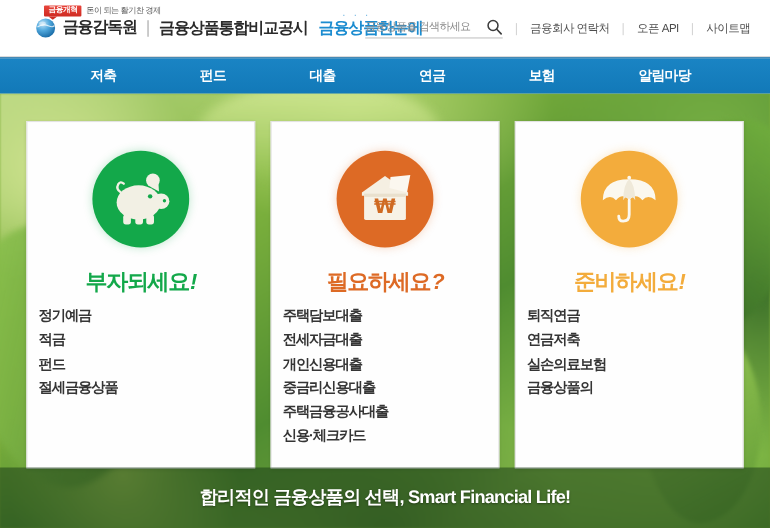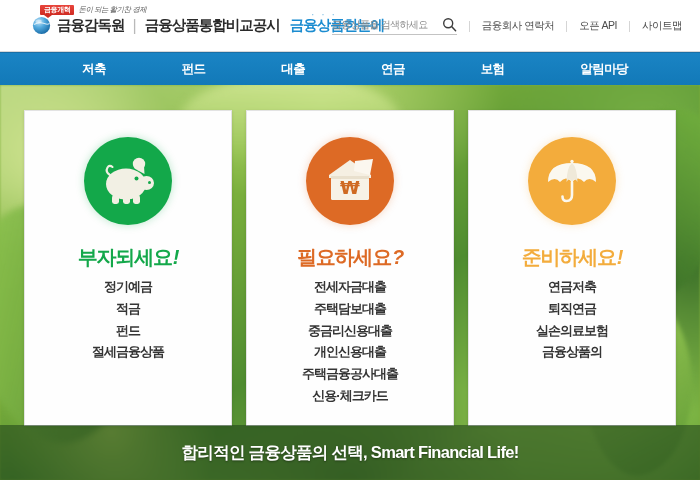--- a/index.html
+++ b/index.html
@@ -65,21 +65,20 @@
     border-left: 4px solid transparent;
     border-right: 4px solid transparent;
     border-top: 3px solid #cf2b22;
   }
 
   .slogan-text {
     font-size: 7.5px;
     color: #5a5a5a;
     letter-spacing: -0.5px;
     line-height: 1;
-    font-style: italic;
   }
 
   .logo-row {
     display: flex;
     align-items: center;
     gap: 6px;
   }
 
   .globe-icon {
     width: 19px;
@@ -308,21 +307,20 @@
   .card-title .bang {
     font-style: italic;
     padding-left: 1px;
   }
   .card-title.green  { color: #13a84a; }
   .card-title.orange { color: #dd6a25; }
   .card-title.amber  { color: #f3ac3c; }
 
   .card-list {
     list-style: none;
-    text-align: center;
     width: 100%;
   }
   .card-list li {
     font-size: 13px;
     font-weight: bold;
     color: #353535;
     letter-spacing: -1px;
     line-height: 1.68;
     cursor: pointer;
   }
@@ -458,44 +456,44 @@
             <path d="M34 6 L52 4 L49 20 L33 16 Z" fill="#fbf7ef"></path>
             <rect x="10" y="21" width="38" height="24" rx="1.5" fill="#f7f2e6"></rect>
             <rect x="10" y="21" width="38" height="3" fill="#e9e0cd"></rect>
             <text x="29" y="39" font-size="18" font-weight="bold" text-anchor="middle" fill="#cf6a22" font-family="DejaVu Sans, sans-serif">₩</text>
           </svg>
         </div>
         <div class="card-title orange">
           <span>필요하세요</span><span class="bang">?</span>
         </div>
         <ul class="card-list">
+          <li>주택담보대출</li>
           <li>전세자금대출</li>
-          <li>주택담보대출</li>
+          <li>개인신용대출</li>
           <li>중금리신용대출</li>
-          <li>개인신용대출</li>
           <li>주택금융공사대출</li>
           <li>신용·체크카드</li>
         </ul>
       </div>
 
       <div class="card">
         <div class="icon-circle amber">
           <svg width="58" height="52" viewBox="0 0 58 52">
             <path d="M5 27 Q5 8 29 8 Q53 8 53 27 Q46 21 41 27 Q35 20 29 27 Q23 20 17 27 Q12 21 5 27 Z" fill="#fbf8ef"></path>
             <path d="M29 8 Q34 12 34.5 27 Q31.5 21.5 29 27 Q26.5 21.5 23.5 27 Q24 12 29 8 Z" fill="#efe9d9"></path>
             <path d="M29 27 L29 40 Q29 46 23.5 46 Q19.5 46 19.5 41.5" stroke="#fbf8ef" stroke-width="2.6" fill="none" stroke-linecap="round"></path>
             <circle cx="29" cy="6.5" r="1.7" fill="#fbf8ef"></circle>
           </svg>
         </div>
         <div class="card-title amber">
           <span>준비하세요</span><span class="bang">!</span>
         </div>
         <ul class="card-list">
+          <li>퇴직연금</li>
           <li>연금저축</li>
-          <li>퇴직연금</li>
           <li>실손의료보험</li>
           <li>금융상품의</li>
         </ul>
       </div>
 
     </div>
 
     <div class="banner">
       <span class="banner-text">합리적인 금융상품의 선택, Smart Financial Life!</span>
     </div>

